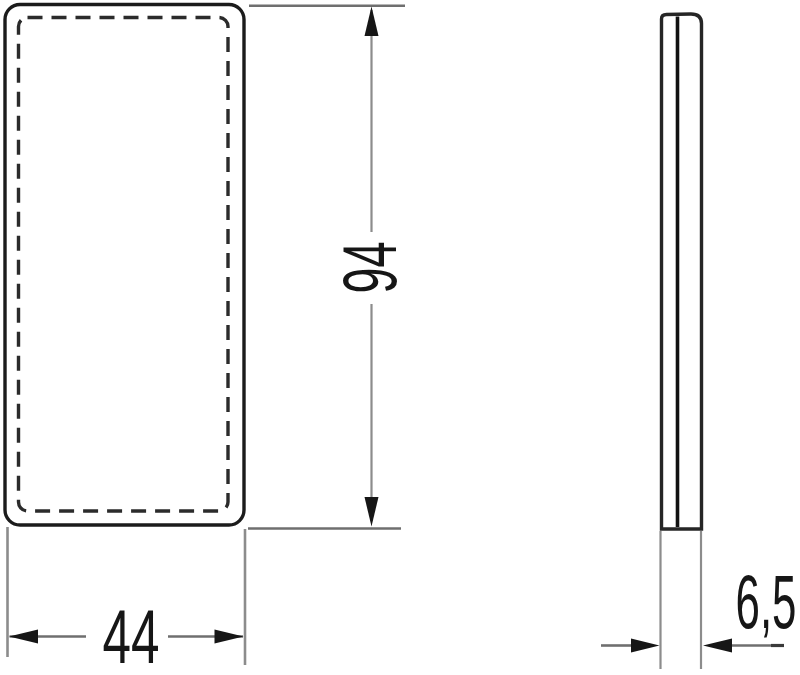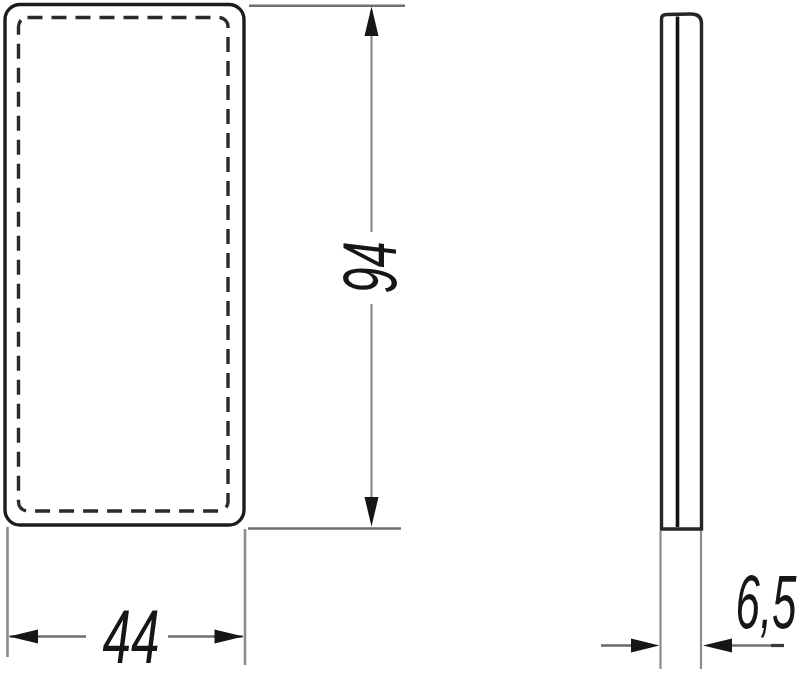--- a/index.html
+++ b/index.html
@@ -7,21 +7,20 @@
     padding: 0;
     background: #ffffff;
   }
   .canvas {
     position: relative;
     width: 800px;
     height: 675px;
     background: #ffffff;
     overflow: hidden;
     font-family: "Liberation Sans", sans-serif;
-    font-style: italic;
   }
   svg { display: block; }
   .dim-label {
     font-family: "Liberation Sans", sans-serif;
     font-size: 76px;
     fill: #161616;
   }
 </style>
 </head>
 <body>

